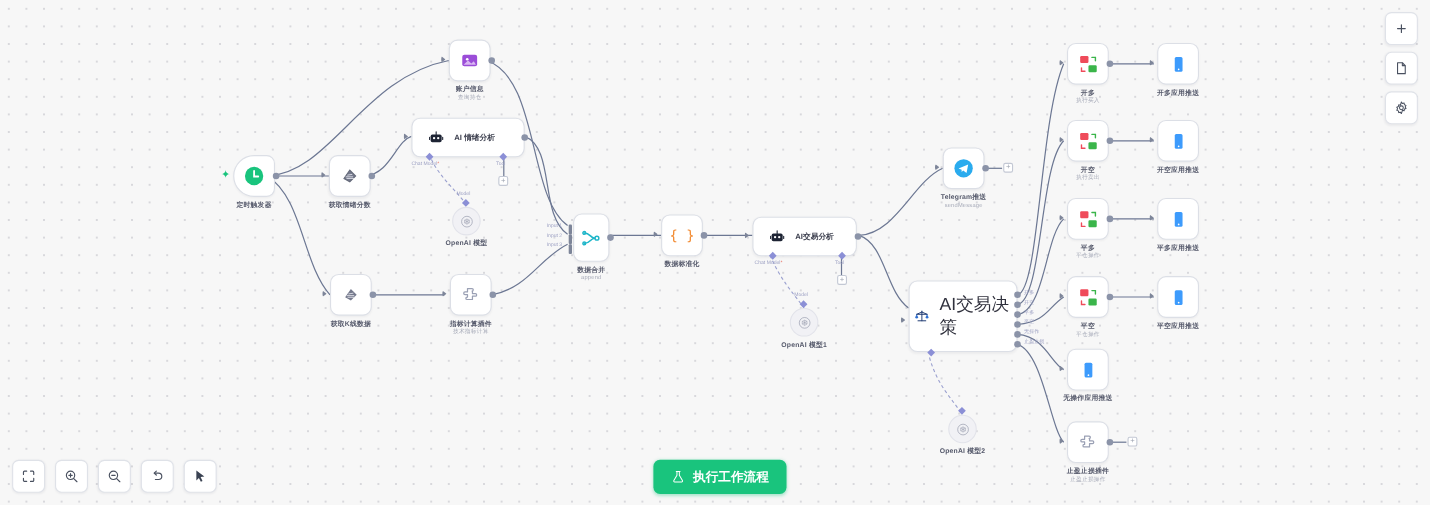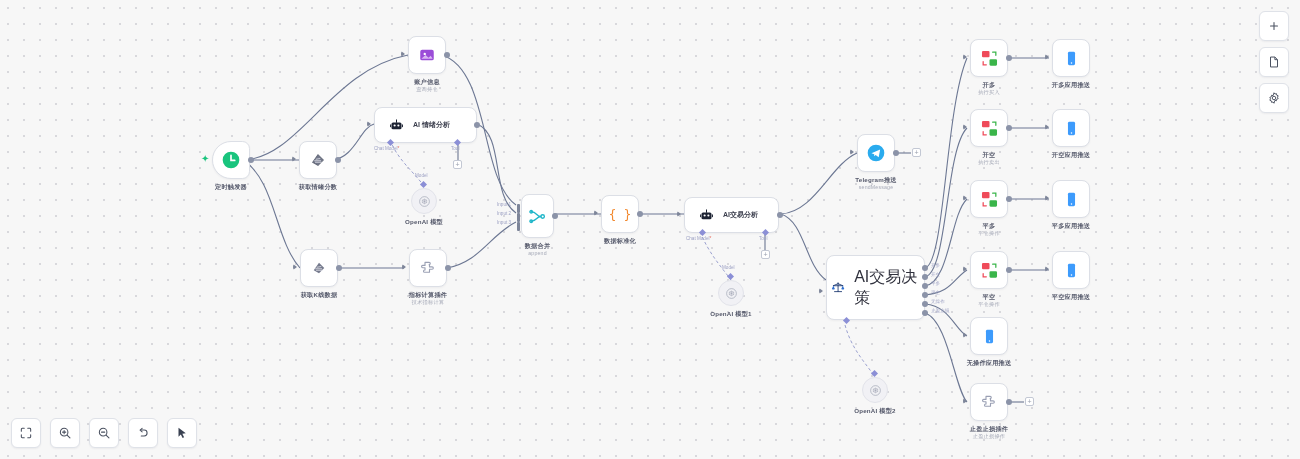--- a/index.html
+++ b/index.html
@@ -573,14 +573,23 @@
   </div>
   <div class="ctl" style="left:1259px;top:83px;">
     <svg width="14" height="14" viewBox="0 0 24 24">
       <g fill="none" stroke="#4a5160" stroke-width="1.6" stroke-linejoin="round">
         <circle cx="12" cy="12" r="3"></circle>
         <path d="M12 3 l1.6 2.2 2.6-.7 .5 2.7 2.5 1 -1.3 2.4 1.3 2.4 -2.5 1 -.5 2.7 -2.6-.7 L12 21 l-1.6-2.2 -2.6 .7 -.5-2.7 -2.5-1 1.3-2.4 -1.3-2.4 2.5-1 .5-2.7 2.6 .7z"></path>
       </g>
     </svg>
   </div>
 
+  <button class="exec-btn">
+    <svg width="13" height="13" viewBox="0 0 24 24">
+      <g fill="none" stroke="#ffffff" stroke-width="1.7" stroke-linecap="round" stroke-linejoin="round">
+        <path d="M10 3v6.5L4.8 18.2A1.6 1.6 0 0 0 6.2 20.6h11.6a1.6 1.6 0 0 0 1.4-2.4L14 9.5V3"></path>
+        <path d="M8.8 3h6.4"></path>
+      </g>
+    </svg>
+    <span>执行工作流程</span>
+  </button>
 
 </div>
 
 </body></html>

